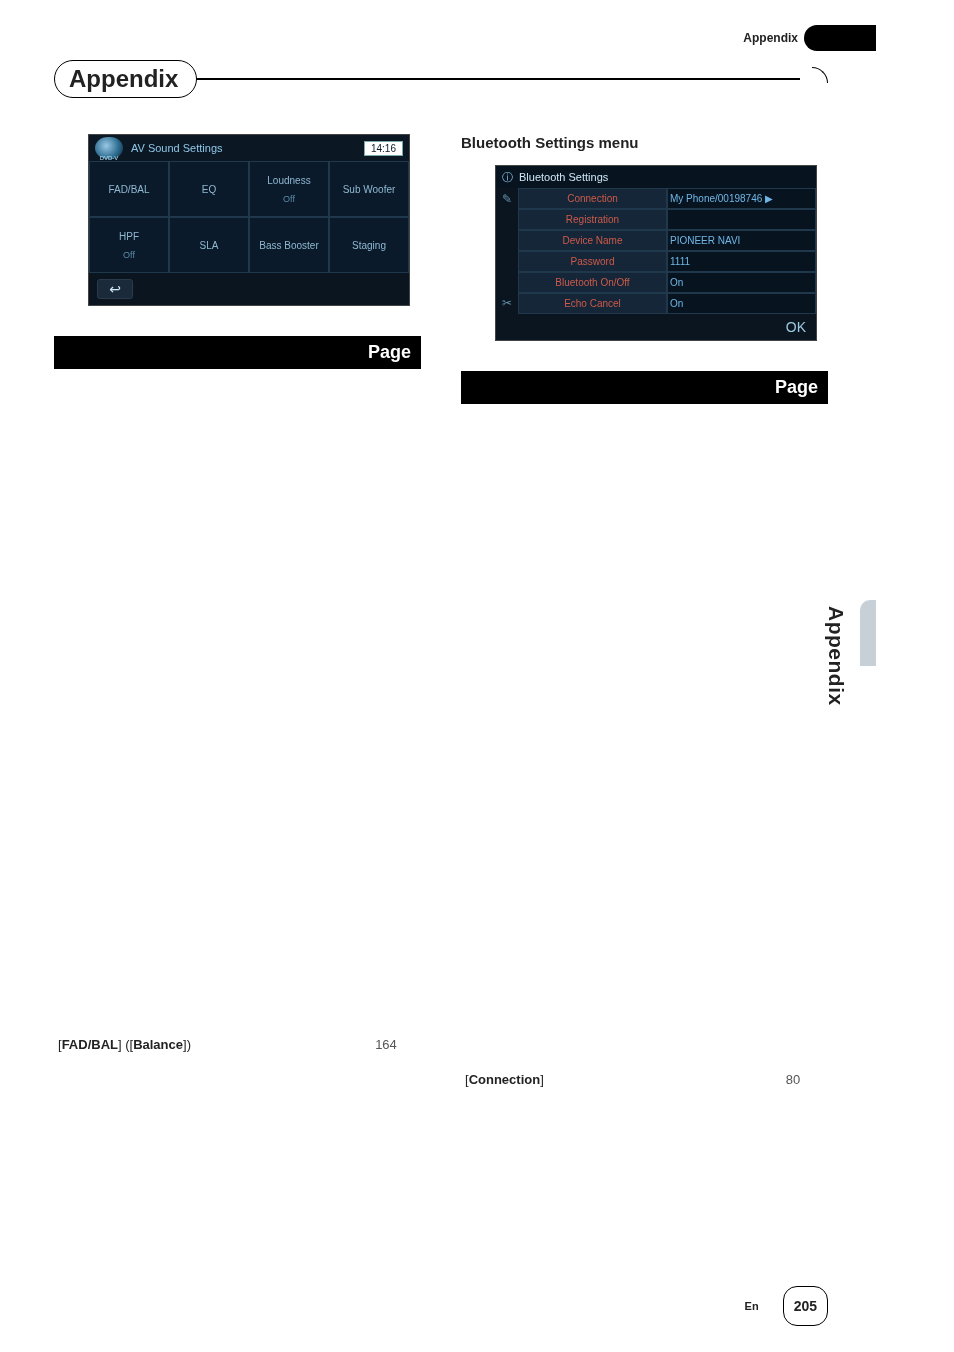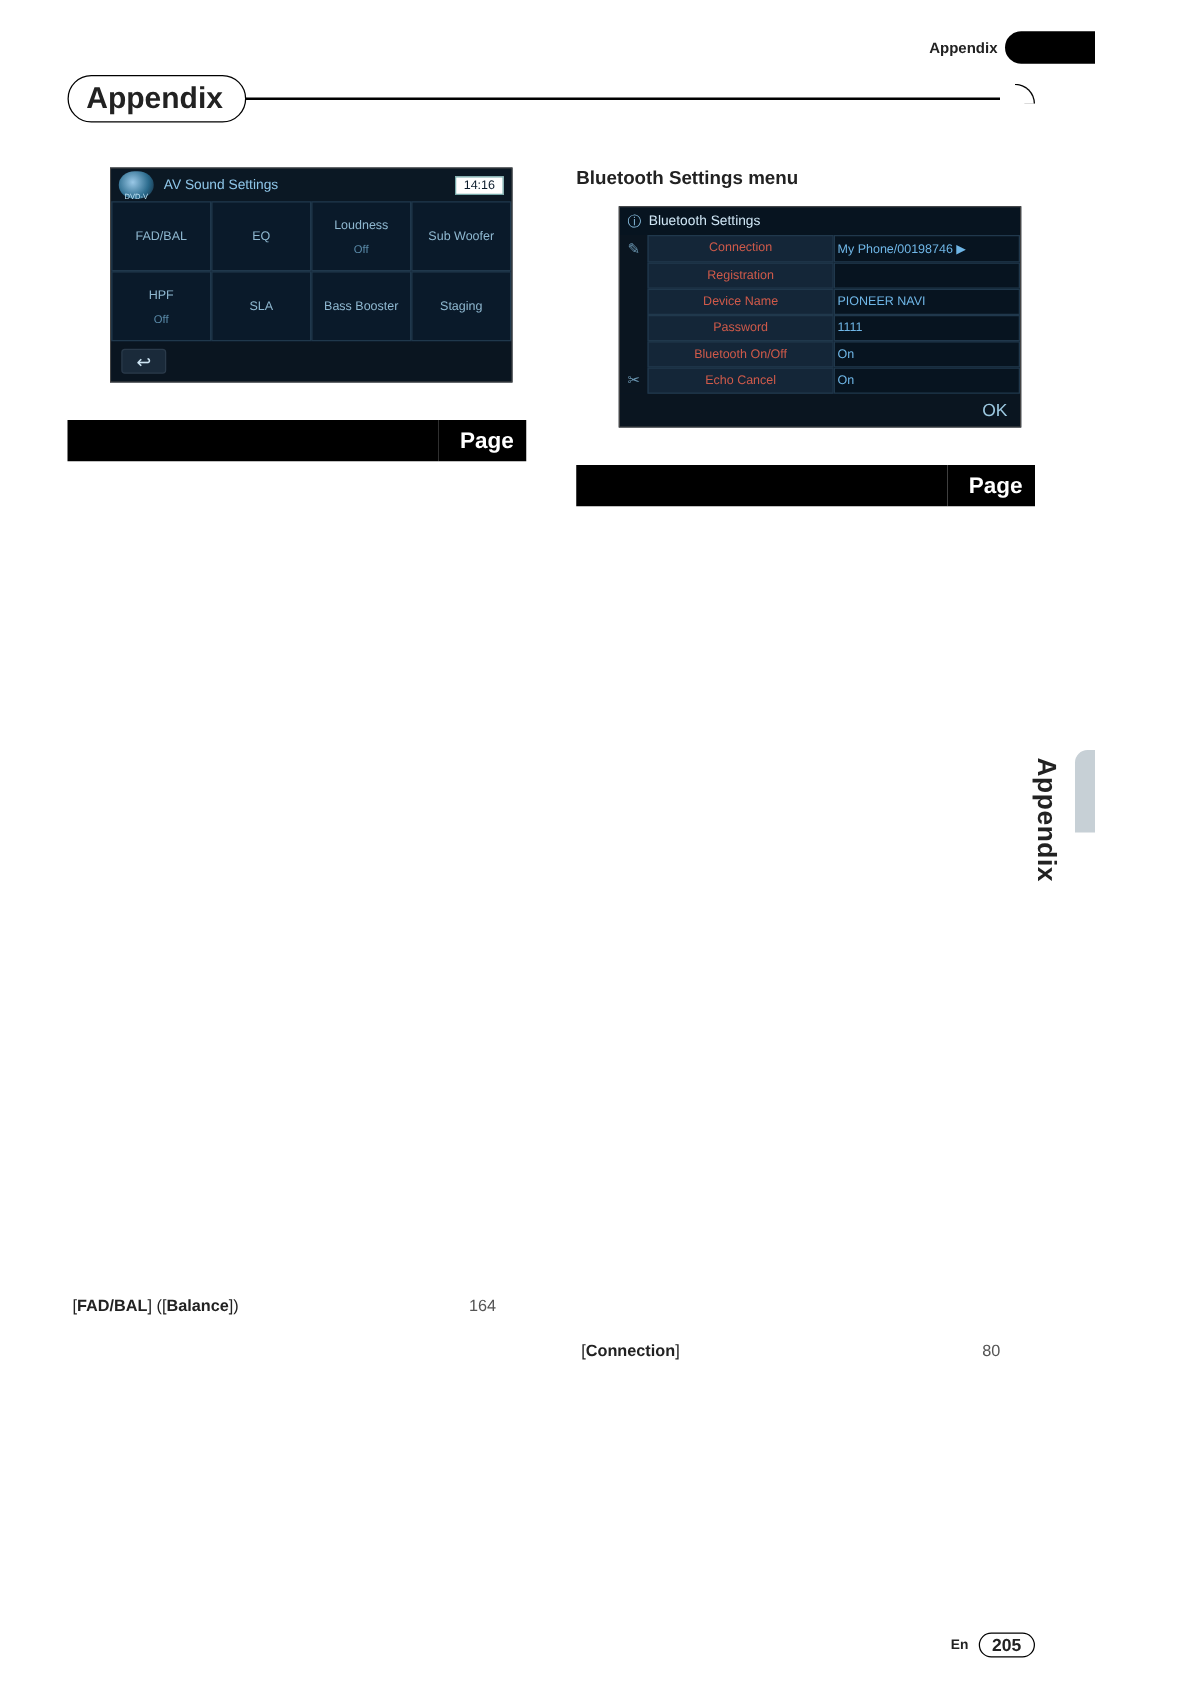--- a/index.html
+++ b/index.html
@@ -54,21 +54,21 @@
   .ptable td.page { text-align:center; color:#555; width:70px; font-size:13px; }
   .col-right .ptable { max-width: 368px; }
 
   
   .side-bar { position:absolute; right:0; top:600px; display:flex; flex-direction:column; align-items:center; }
   .side-pill-top { width:16px; height:66px; background:#c7d0d6; border-top-left-radius:10px; }
   .side-text { position:absolute; right:28px; top:606px; writing-mode:vertical-rl; font-weight:900; font-size:21px; font-family:Arial,sans-serif; letter-spacing:0.5px;}
   
   .footer { position:absolute; bottom:26px; right:48px; display:flex; align-items:center; gap:8px; }
   .footer .en { font-size:11px; font-weight:bold; }
-  .page-oval { border:1.5px solid #000; border-radius:14px; padding:1px 10px; font-weight:bold; font-size:14px; }
+  .page-oval { border:1.5px solid #000; border-radius:14px; padding:11px 10px; font-weight:bold; font-size:14px;margin-left:16px; }
 </style>
 </head>
 <body>
 
 <div class="page">
 
   <div class="top-right-tab">
     <span class="top-right-label">Appendix</span>
     <span class="black-pill"></span>
   </div>

